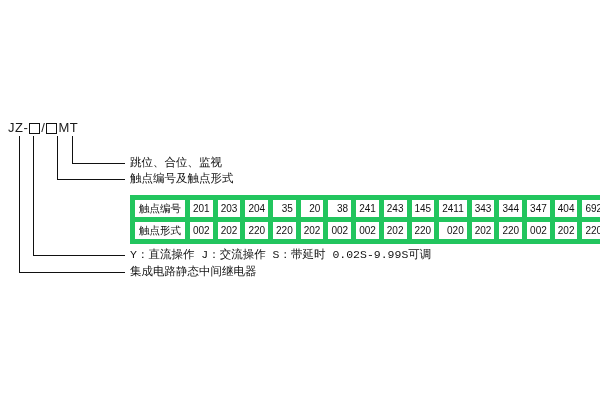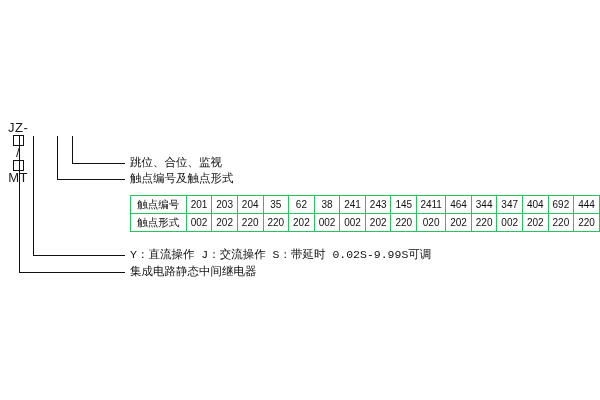--- a/index.html
+++ b/index.html
@@ -22,21 +22,20 @@
 
   
   .code-row {
     position: absolute;
     left: 8px;
     top: 121px;
     display: flex;
     align-items: center;
     font-size: 13px;
     letter-spacing: 0.5px;
-    flex-direction: column;
   }
   .code-text {
     font-size: 13px;
     line-height: 14px;
   }
   .code-box {
     display: inline-block;
     width: 11px;
     height: 11px;
     border: 1px solid #111;
@@ -69,22 +68,22 @@
   .tbl-wrap {
     position: absolute;
     left: 130px;
     top: 195px;
   }
   table.contacts {
     border-collapse: collapse;
     font-size: 10px;
   }
   table.contacts td {
-    border: 1px solid #22c55e;
-    text-align: center;
+    border: 5px solid #22c55e;
+    text-align: right;
     vertical-align: middle;
     height: 17px;
     padding: 0 3px;
     white-space: nowrap;
     color: #111;
   }
   table.contacts td.rowhead {
     width: 60px;
     font-size: 10.5px;
     padding: 0 4px;
@@ -126,27 +125,27 @@
 
   <div class="tbl-wrap">
     <table class="contacts">
       <tbody>
         <tr>
           <td class="rowhead">触点编号</td>
           <td class="cell">201</td>
           <td class="cell">203</td>
           <td class="cell">204</td>
           <td class="cell">35</td>
-          <td class="cell">62</td>
+          <td class="cell">20</td>
           <td class="cell">38</td>
           <td class="cell">241</td>
           <td class="cell">243</td>
           <td class="cell">145</td>
           <td class="cell">2411</td>
-          <td class="cell">464</td>
+          <td class="cell">343</td>
           <td class="cell">344</td>
           <td class="cell">347</td>
           <td class="cell">404</td>
           <td class="cell">692</td>
           <td class="cell">444</td>
         </tr>
         <tr>
           <td class="rowhead">触点形式</td>
           <td class="cell">002</td>
           <td class="cell">202</td>

